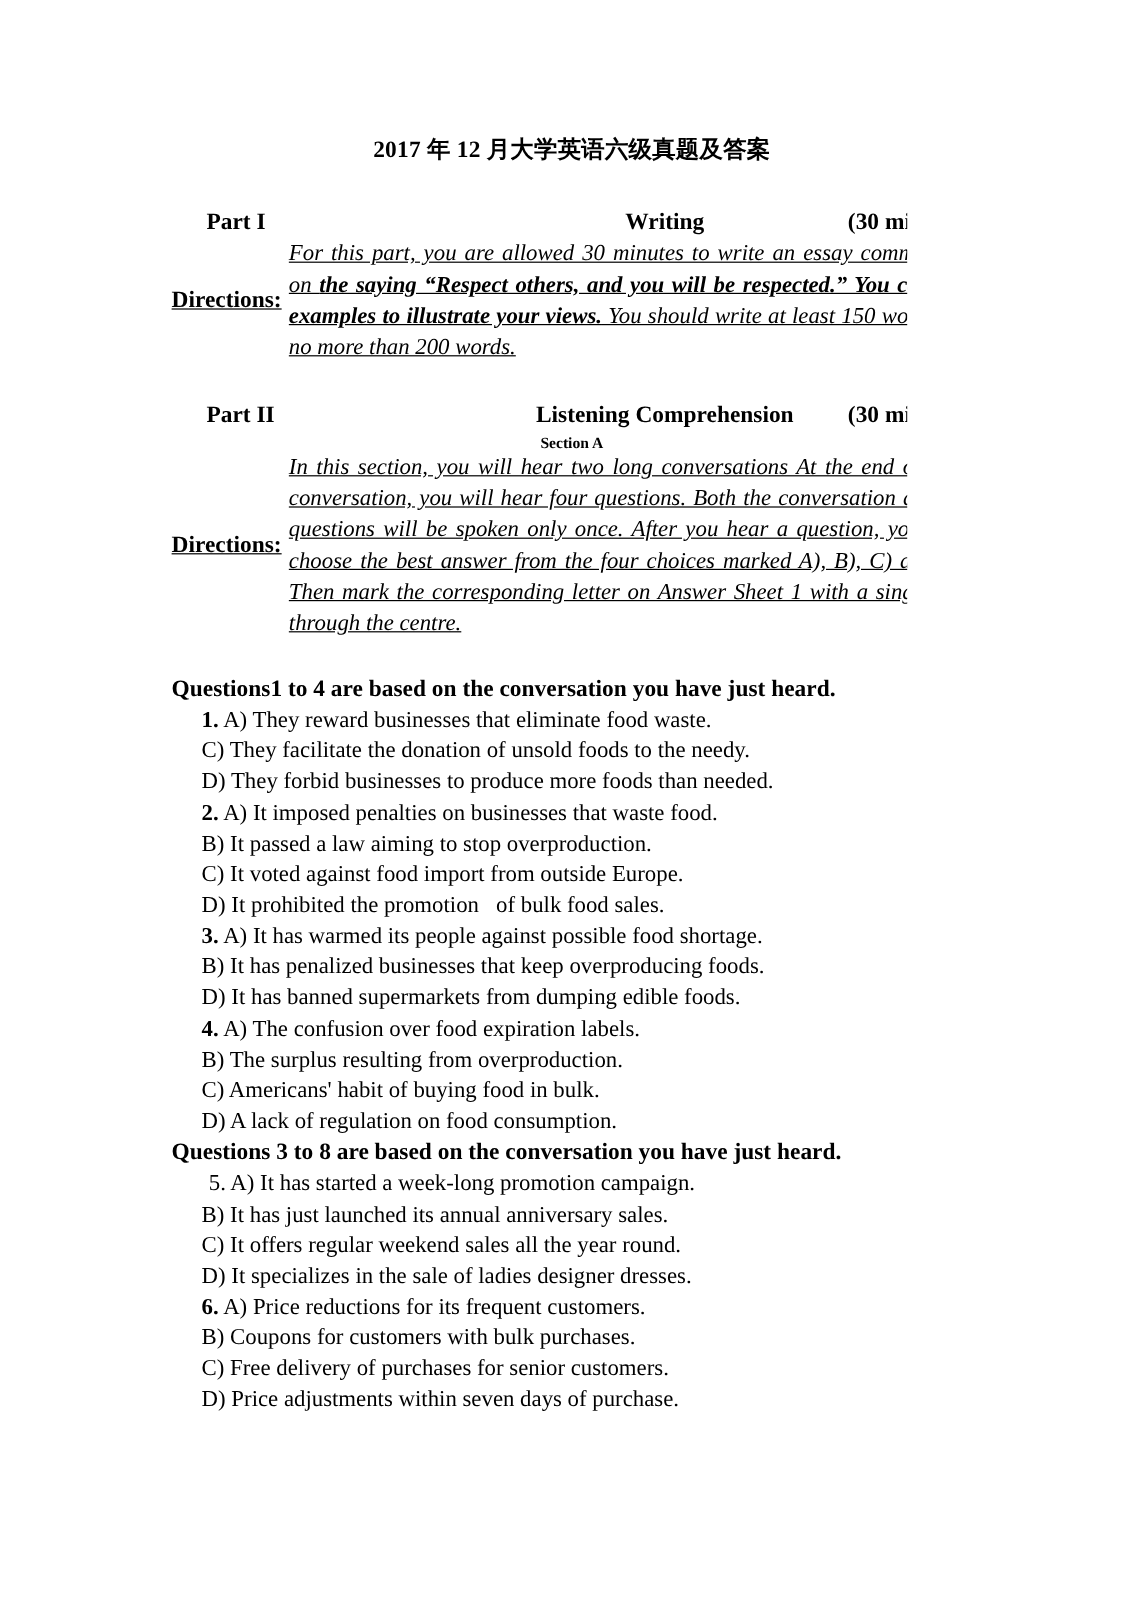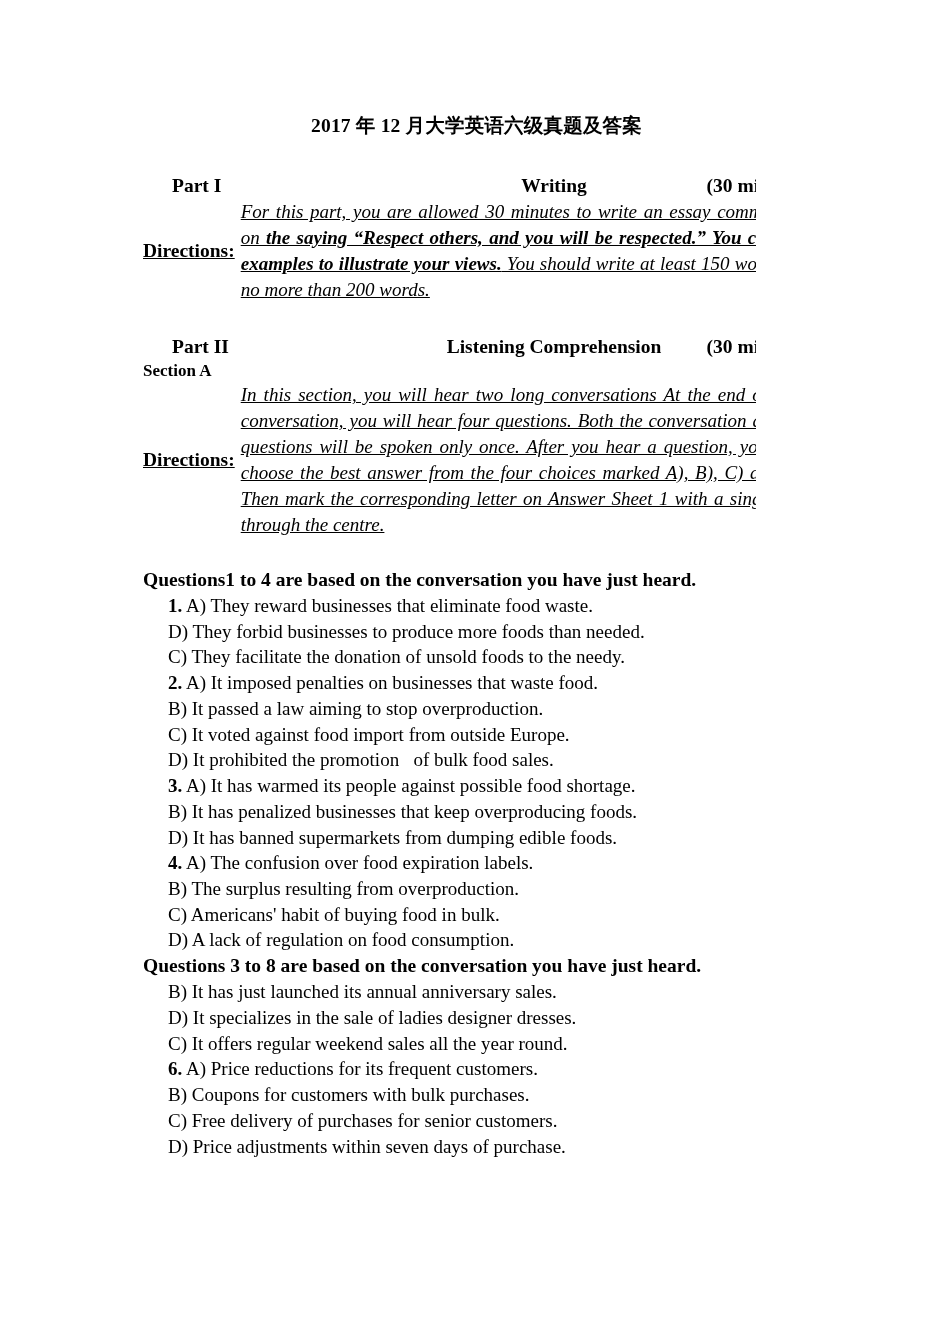--- a/index.html
+++ b/index.html
@@ -60,22 +60,23 @@
     width: 300px;
     text-align: center;
   }
   .part-minutes {
     flex: 1 1 auto;
     text-align: right;
   }
 
   .section-label {
     font-weight: bold;
-    font-size: 17px;
+    font-size: 13px;
     line-height: 1.33;
+    text-align: center;
   }
 
   
   .directions {
     display: flex;
     align-items: center;
     font-size: 19px;
     line-height: 1.365;
     text-decoration: underline;
   }
@@ -156,40 +157,41 @@
     <div class="directions">
       <span class="directions-label">Directions:</span>
       <span class="directions-body">In this section, you will hear two long conversations At the end of each conversation, you will hear four questions. Both the conversation and the questions will be spoken only once. After you hear a question, you must choose the best answer from the four choices marked A), B), C) and D). Then mark the corresponding letter on Answer Sheet 1 with a single line through the centre.</span>
     </div>
 
     <div class="sp-dirA-to-q"></div>
 
     <div class="q-heading">Questions1 to 4 are based on the conversation you have just heard.</div>
     <div id="group1-questions">
         <div class="opt"><span class="qnum-bold">1.</span> <span>A) They reward businesses that eliminate food waste.</span></div>
+        <div class="opt"><span>C) They facilitate the donation of unsold foods to the needy.</span></div>
         <div class="opt"><span>D) They forbid businesses to produce more foods than needed.</span></div>
-        <div class="opt"><span>C) They facilitate the donation of unsold foods to the needy.</span></div>
         <div class="opt"><span class="qnum-bold">2.</span> <span>A) It imposed penalties on businesses that waste food.</span></div>
         <div class="opt"><span>B) It passed a law aiming to stop overproduction.</span></div>
         <div class="opt"><span>C) It voted against food import from outside Europe.</span></div>
         <div class="opt"><span>D) It prohibited the promotion   of bulk food sales.</span></div>
         <div class="opt"><span class="qnum-bold">3.</span> <span>A) It has warmed its people against possible food shortage.</span></div>
         <div class="opt"><span>B) It has penalized businesses that keep overproducing foods.</span></div>
         <div class="opt"><span>D) It has banned supermarkets from dumping edible foods.</span></div>
         <div class="opt"><span class="qnum-bold">4.</span> <span>A) The confusion over food expiration labels.</span></div>
         <div class="opt"><span>B) The surplus resulting from overproduction.</span></div>
         <div class="opt"><span>C) Americans' habit of buying food in bulk.</span></div>
         <div class="opt"><span>D) A lack of regulation on food consumption.</span></div>
       </div>
 
     <div class="q-heading">Questions 3 to 8 are based on the conversation you have just heard.</div>
     <div id="group2-questions">
+        <div class="opt first-plain"><span>5.</span> <span>A) It has started a week-long promotion campaign.</span></div>
         <div class="opt"><span>B) It has just launched its annual anniversary sales.</span></div>
+        <div class="opt"><span>C) It offers regular weekend sales all the year round.</span></div>
         <div class="opt"><span>D) It specializes in the sale of ladies designer dresses.</span></div>
-        <div class="opt"><span>C) It offers regular weekend sales all the year round.</span></div>
         <div class="opt"><span class="qnum-bold">6.</span> <span>A) Price reductions for its frequent customers.</span></div>
         <div class="opt"><span>B) Coupons for customers with bulk purchases.</span></div>
         <div class="opt"><span>C) Free delivery of purchases for senior customers.</span></div>
         <div class="opt"><span>D) Price adjustments within seven days of purchase.</span></div>
       </div>
 
   </div>
 </div>
 
 </body></html>

